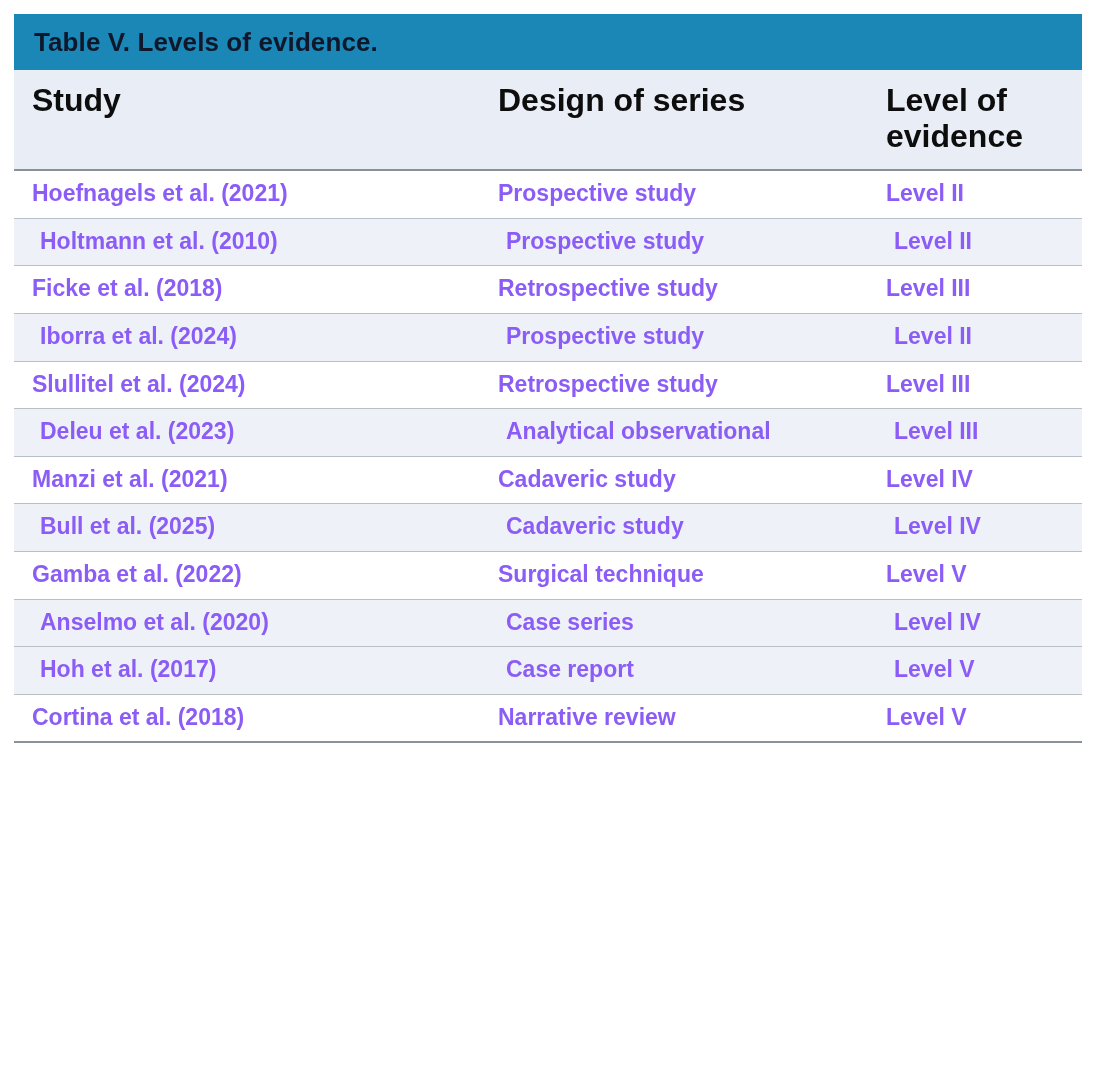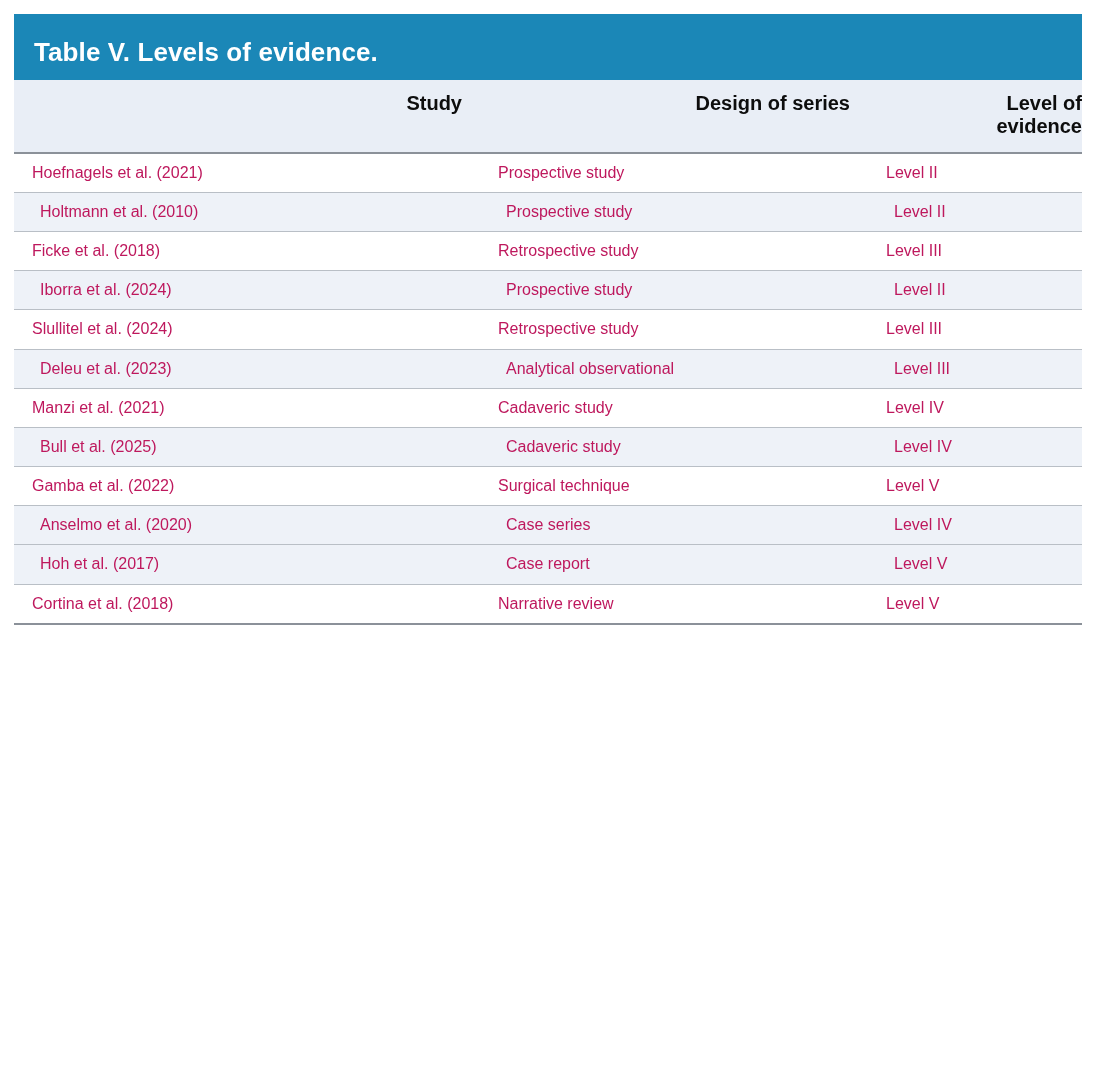--- a/index.html
+++ b/index.html
@@ -25,53 +25,54 @@
     width: 1068px;
     table-layout: fixed;
   }
   col.c-study { width: 466px; }
   col.c-design { width: 388px; }
   col.c-level { width: 214px; }
 
   
   tr.title-row td {
     background: #1b87b7;
-    color: #ffffff;
+    color: #0f172a;
     font-size: 26px;
     font-weight: bold;
-    padding: 24px 20px 13px 20px;
+    padding: 14px 20px 13px 20px;
     letter-spacing: 0.1px;
     line-height: 1.1;
   }
 
   
   tr.header-row th {
     background: #e9eef6;
     color: #0d0d0d;
-    font-size: 20px;
+    font-size: 32px;
     font-weight: bold;
-    text-align: right;
+    text-align: left;
     vertical-align: top;
     padding: 12px 18px 14px 18px;
     line-height: 1.15;
     border-bottom: 2px solid #8b9199;
   }
   tr.header-row th.level-head {
     padding-right: 0;
   }
 
   
   table.evidence td.cell {
-    font-size: 16px;
-    color: #be185d;
+    font-size: 23px;
+    color: #8b5cf6;
     padding: 9px 18px 10px 18px;
     line-height: 1.2;
     vertical-align: middle;
     border-bottom: 1px solid #b9bfc6;
     white-space: nowrap;
+    font-weight: bold;
   }
   tr.row-alt td.cell {
     background: #eef2f8;
     padding-left: 26px;
   }
   tr.row-plain td.cell {
     background: #ffffff;
   }
   tr.last-row td.cell {
     border-bottom: 2px solid #8b9199;

